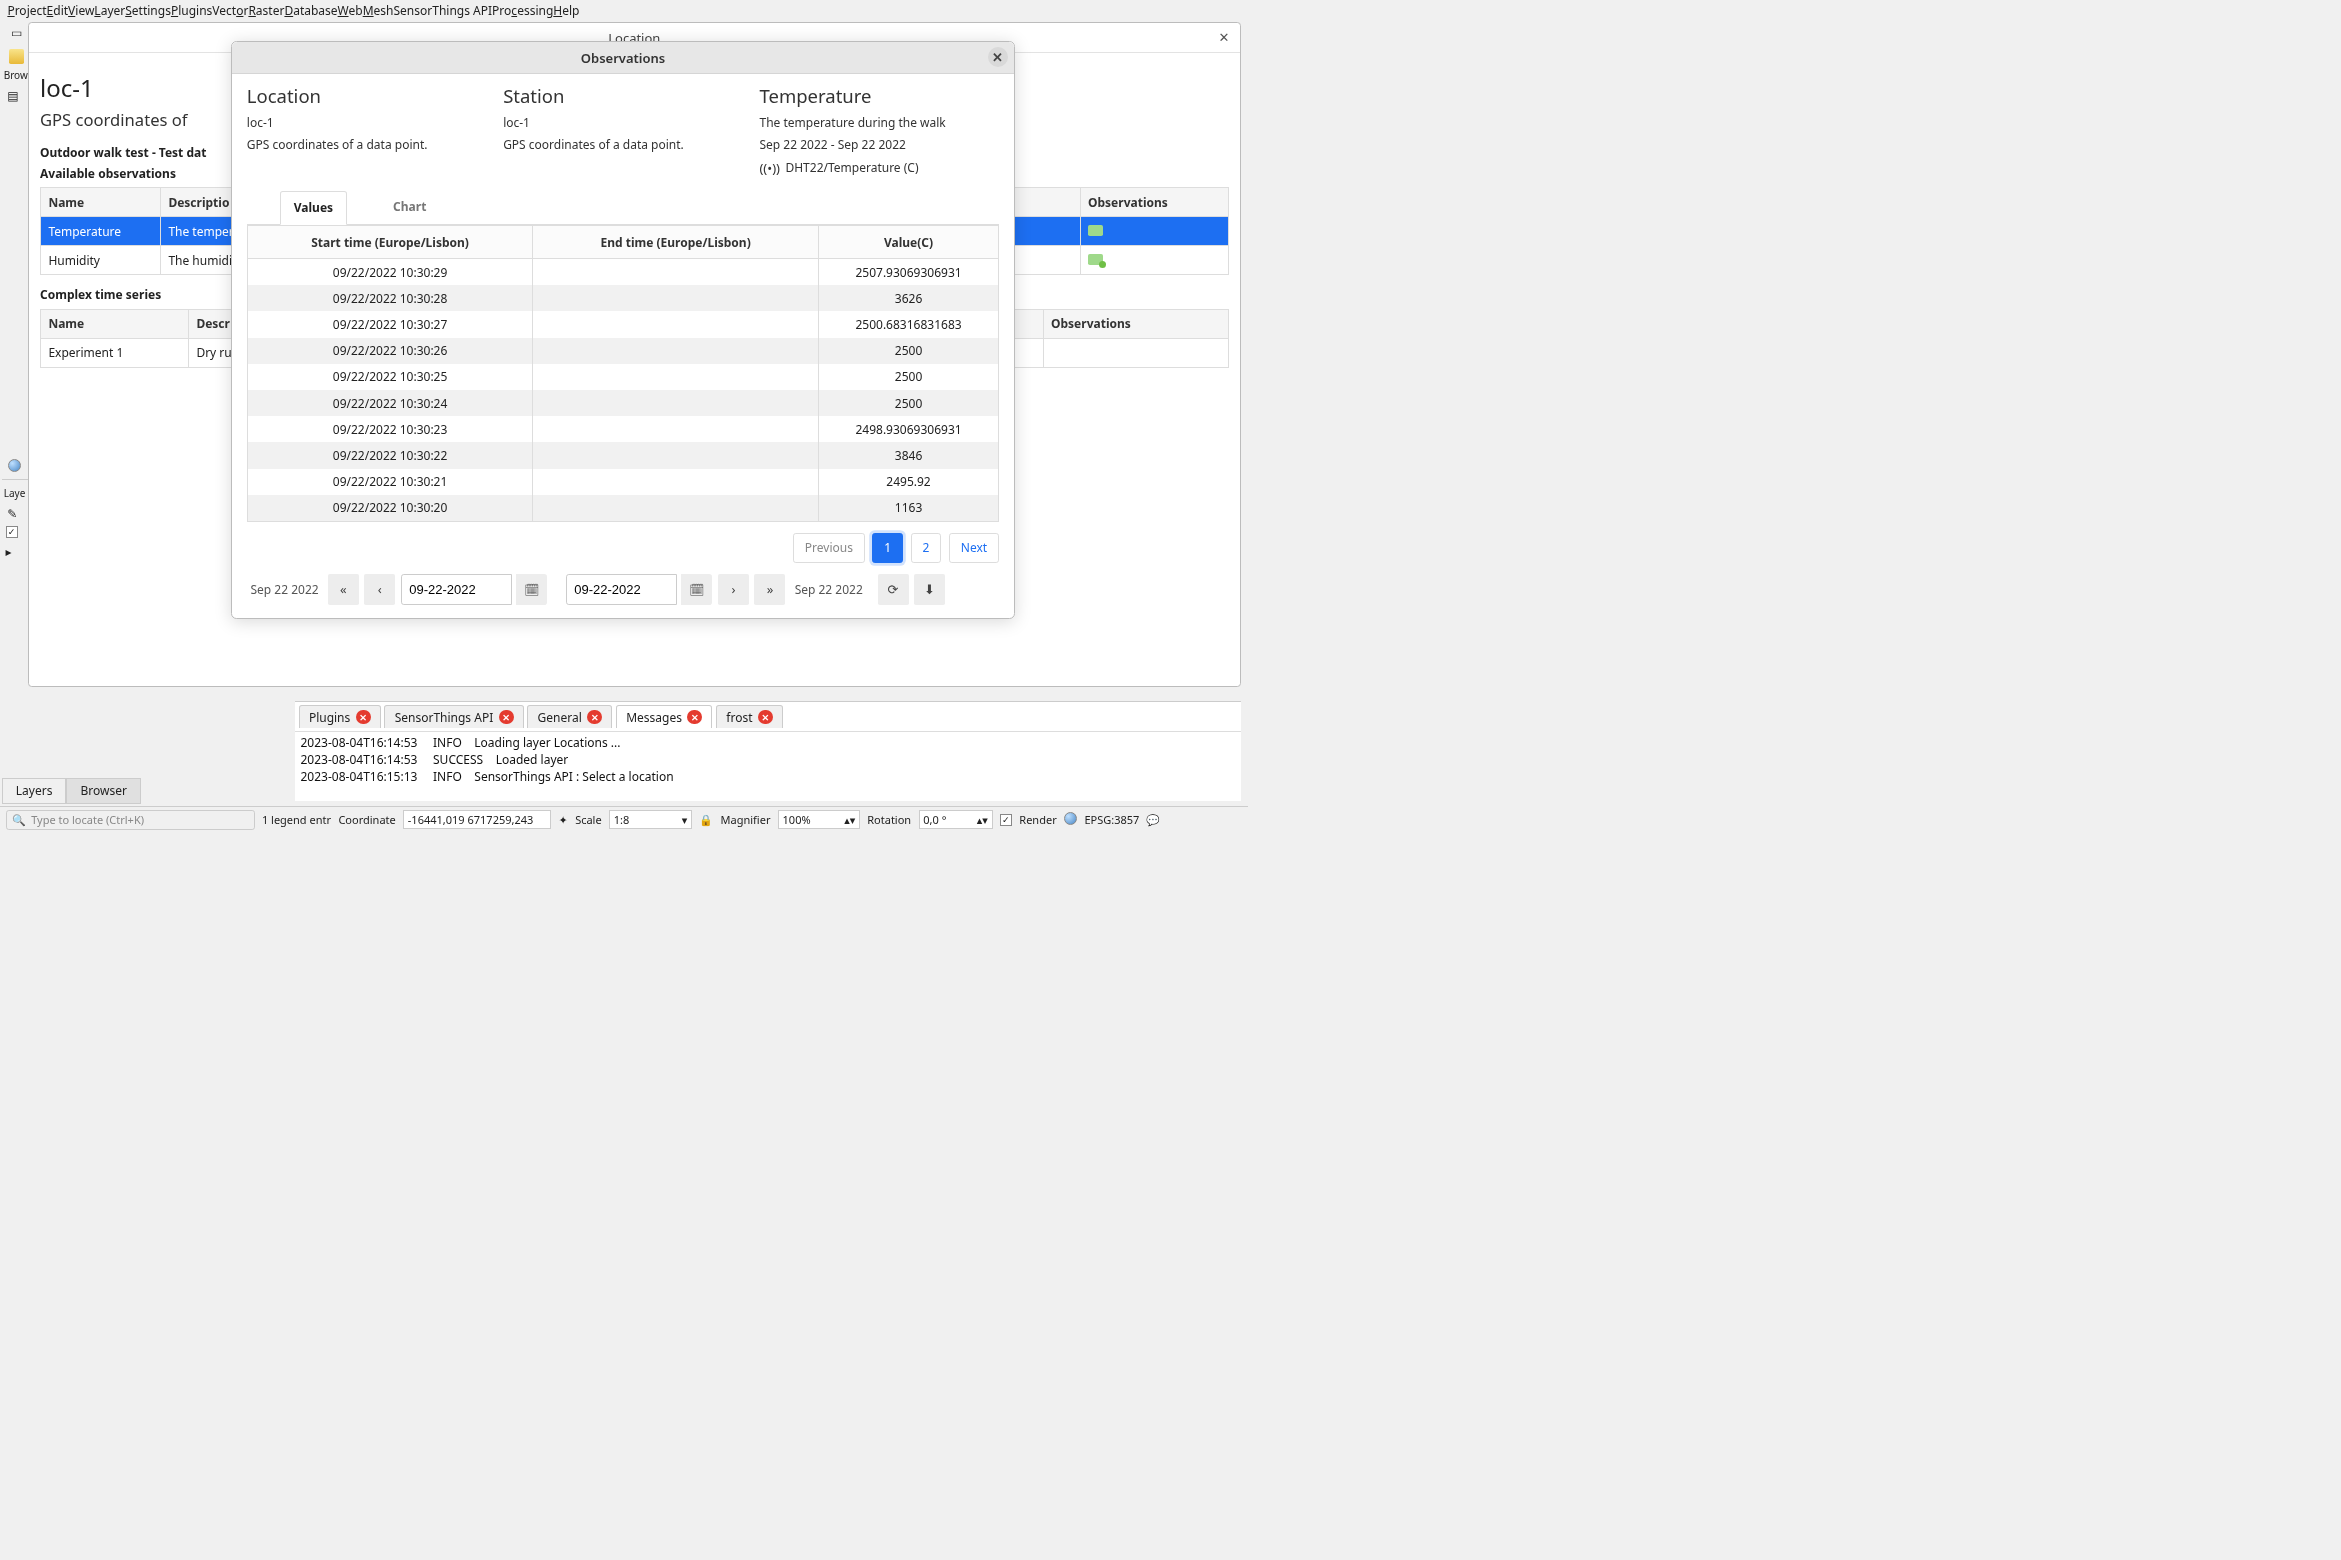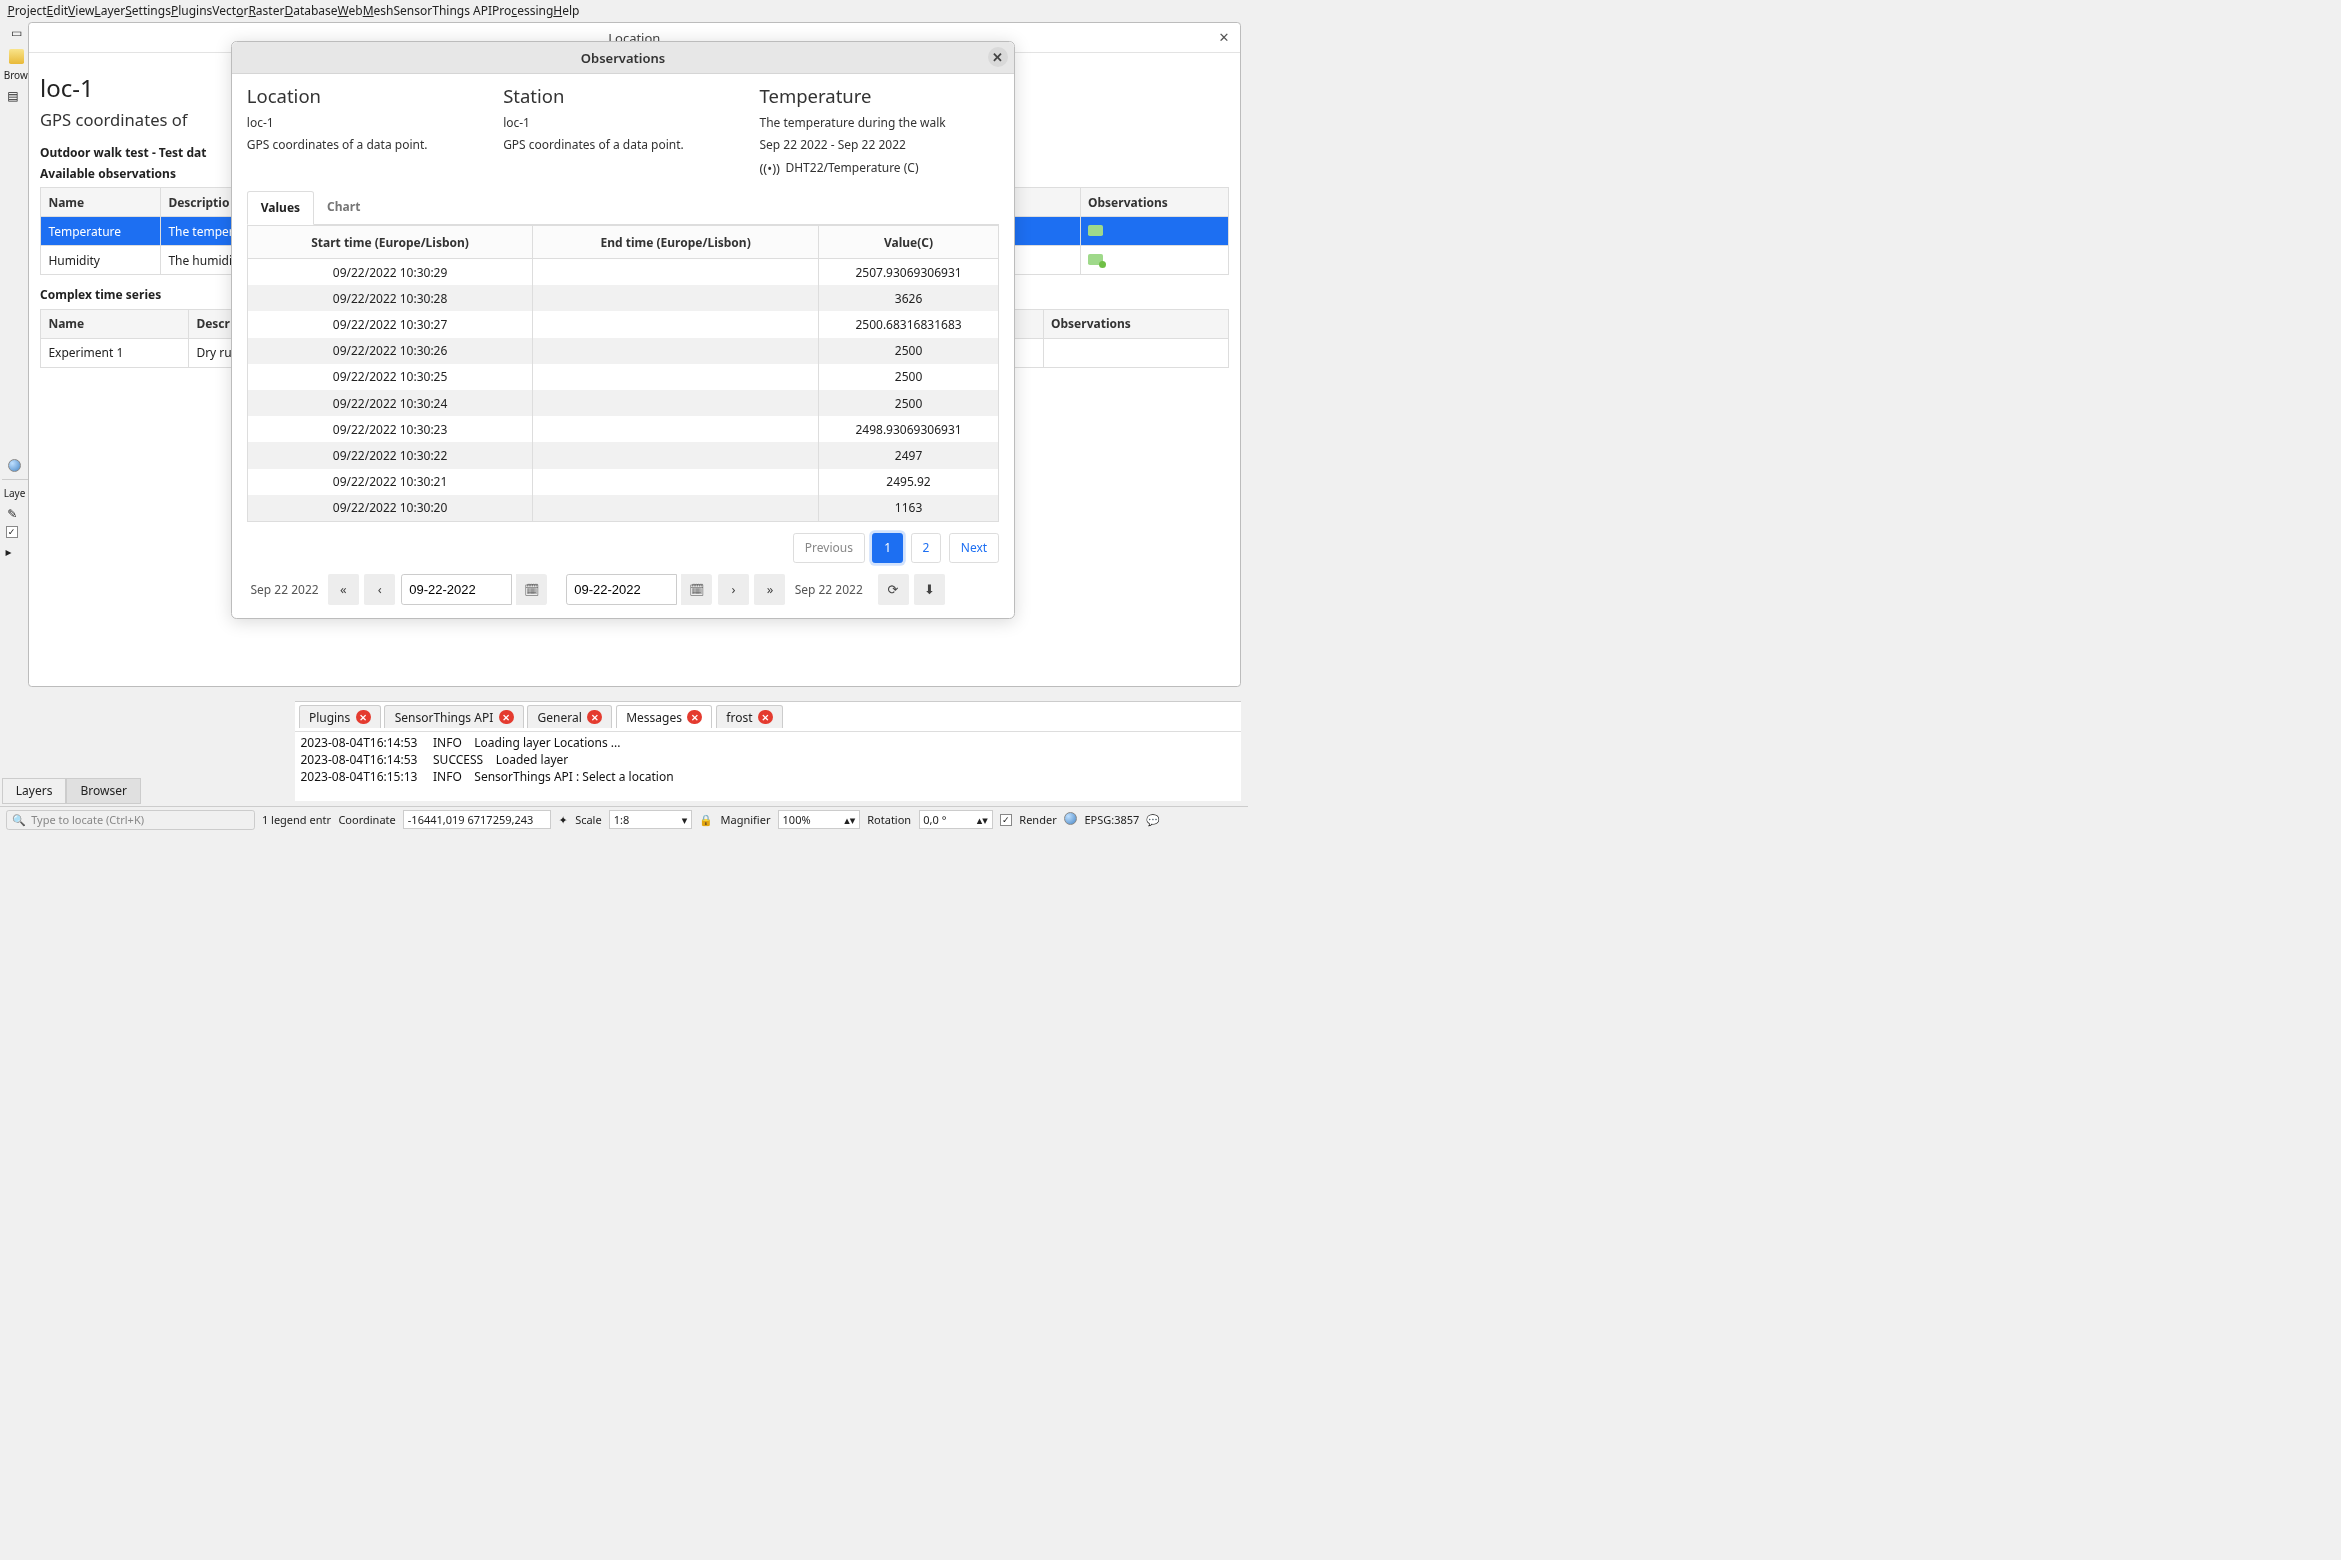--- a/index.html
+++ b/index.html
@@ -33,21 +33,21 @@
 .modal-titlebar { background: #e7e7e7; border-bottom: 0.9px solid #d5d5d5; text-align: center; font-size: 13px; font-weight: 600; color: #333; padding: 6.5px 0; position: relative; border-radius: 5.5px 5.5px 0 0; }
 .modal-close { position: absolute; right: 6.5px; top: 4.6px; width: 20px; height: 20px; background: #d9d9d9; border-radius: 50%; display:flex; align-items:center; justify-content:center; color:#444; font-size:13px; }
 .modal-body { padding: 9.2px 14.8px 13px; }
 .info-cols { display: flex; gap: 16.6px; margin-bottom: 9.2px; }
 .info-col { flex: 1; }
 .info-col h2 { font-size: 18.5px; font-weight: 400; color: #333; margin-bottom: 5.5px; }
 .info-col .line { font-size: 12px; color: #333; margin-bottom: 5.5px; }
 .sensor-ln { display: flex; align-items: center; gap: 5.5px; }
 .antenna-icon { font-size: 13px; }
 .tabs { display: flex; border-bottom: 0.9px solid #ddd; margin-top: 5.5px; }
-.tab { padding: 6.5px 13px 8.3px; font-size: 12px; font-weight: 700; color: #777; cursor: pointer; }
+.tab { padding: 6.5px 13px 8.3px; font-size: 12px; font-weight: 700; color: #777; cursor: pointer; margin-left: 33px; }
 .tab.active { color: #222; background:#fff; border:0.9px solid #ddd; border-bottom:0.9px solid #fff; border-radius:2.8px 2.8px 0 0; margin-bottom:-0.9px; }
 .data-table { width: 100%; border: 0.9px solid #ddd; border-collapse: collapse; margin-top: 0; }
 .data-table th { background: #fbfbfb; border: 0.9px solid #ddd; padding: 7.4px 5.5px; font-weight: 700; font-size: 12px; color: #333; text-align: center; }
 .data-table td { border-left:0.9px solid #ddd; border-right:0.9px solid #ddd; padding: 4.6px 5.5px; font-size: 12px; text-align: center; color: #222; }
 .data-table tr:nth-child(even) td { background: #f1f1f1; }
 .pager { display:flex; justify-content:flex-end; gap:7.4px; margin: 11px 0; }
 .pg-btn { border:0.9px solid #ddd; background:#fff; color:#1d6ff2; padding: 5.5px 11px; border-radius:2.8px; font-size:12px; cursor:pointer; }
 .pg-btn.muted { color:#888; }
 .pg-btn.active { background:#1d6ff2; color:#fff; border-color:#1d6ff2; box-shadow:0 0 0 2.8px rgba(29,111,242,.2); }
 .date-bar { display:flex; align-items:center; gap:5.5px; }
@@ -236,21 +236,21 @@
             <td>2500</td>
           </tr>
           <tr>
             <td>09/22/2022 10:30:23</td>
             <td></td>
             <td>2498.93069306931</td>
           </tr>
           <tr>
             <td>09/22/2022 10:30:22</td>
             <td></td>
-            <td>2497</td>
+            <td>3846</td>
           </tr>
           <tr>
             <td>09/22/2022 10:30:21</td>
             <td></td>
             <td>2495.92</td>
           </tr>
           <tr>
             <td>09/22/2022 10:30:20</td>
             <td></td>
             <td>1163</td>

